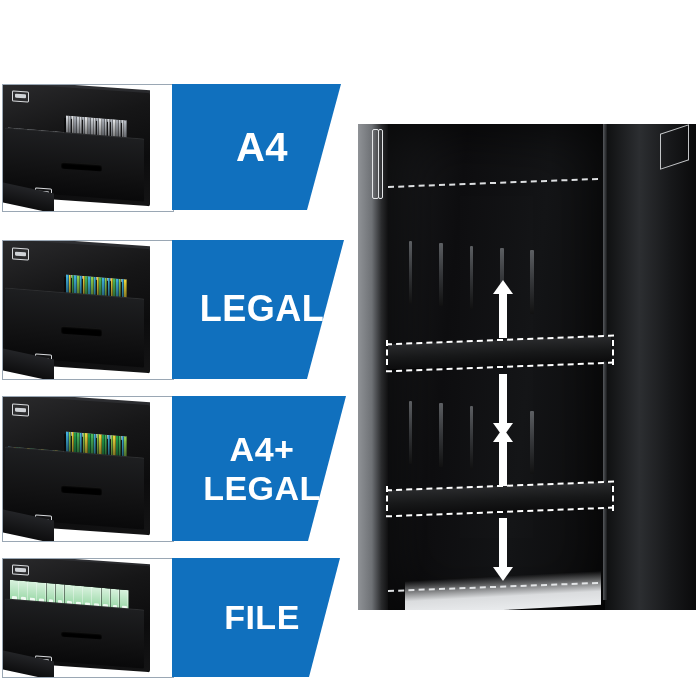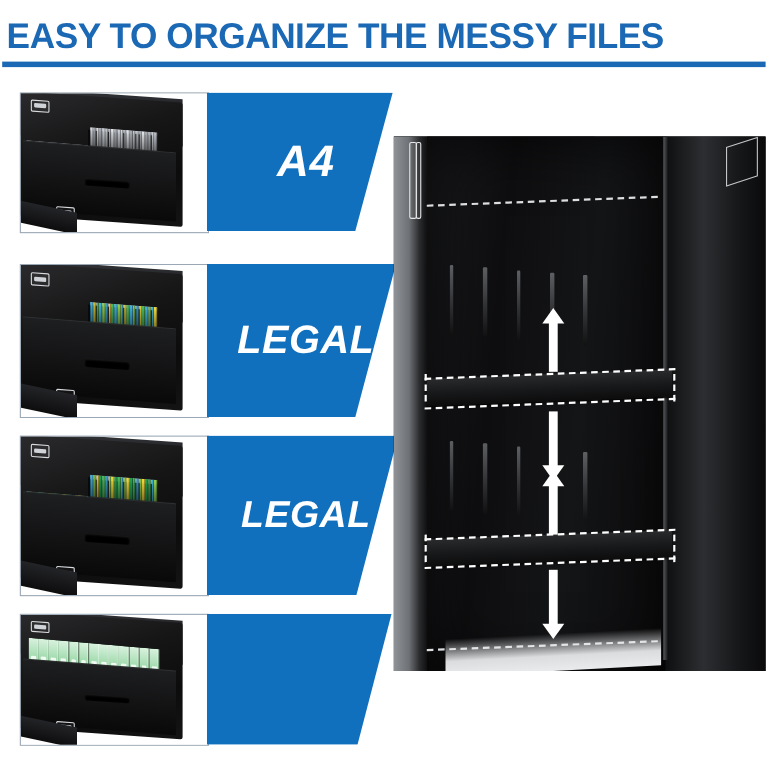--- a/index.html
+++ b/index.html
@@ -18,21 +18,21 @@
     color:#1b69b5;letter-spacing:-0.4px;white-space:nowrap;
     transform:scaleX(0.985);transform-origin:left center;
   }
   .title-rule{
     position:absolute;left:2px;top:56px;width:694px;height:5px;
     background:#1b69b5;
   }
 
   
   .rows{position:absolute;left:0;top:84px;width:352px;height:600px;}
-  .row{position:absolute;left:16px;width:352px;font-style:italic;}
+  .row{position:absolute;left:0;width:352px;}
   .row-photo{
     position:absolute;left:2px;top:0;
     border:1px solid #9aa7b4;box-sizing:border-box;
     background:#ffffff;overflow:hidden;
   }
   .row-panel{position:absolute;top:0;overflow:hidden;}
   .panel-shape{position:absolute;left:0;top:0;width:100%;height:100%;}
   .panel-label{
     position:absolute;left:0;top:0;width:100%;height:100%;
     display:flex;flex-direction:column;align-items:center;justify-content:center;
@@ -191,24 +191,20 @@
   .arrow.up .head{top:0;border-bottom:14px solid #fff;}
   .arrow.up .shaft{top:12px;bottom:0;}
   .arrow.down .head{bottom:0;border-top:14px solid #fff;}
   .arrow.down .shaft{top:0;bottom:12px;}
 </style>
 </head>
 <body>
 
 <div class="page">
 
-  <div class="header">
-    <div class="title">EASY TO ORGANIZE THE MESSY FILES</div>
-    <div class="title-rule"></div>
-  </div>
 
   <div class="rows">
 
     <div class="row" id="row-0" style="top:0px;height:128px;">
       <div class="row-photo" style="top:0px;width:172px;height:128px;">
         <div class="cab">
           <div class="cab-top"></div>
           <div class="cab-body"></div>
           <div class="files files-a" id="f0a">
               <span class="rail"></span>
@@ -412,20 +408,21 @@
           <div class="handle top"></div>
           <div class="handle bot"></div>
           <div class="cab-foot"></div>
         </div>
       </div>
       <div class="row-panel" style="left:172px;width:180px;height:145px;">
         <svg class="panel-shape" viewBox="0 0 180 145" preserveAspectRatio="none">
           <polygon points="0,0 174,0 136,145 0,145" fill="#1070be"></polygon>
         </svg>
         <div class="panel-label" style="font-size:34px;line-height:1.12;">
+          <span class="ln">A4+</span>
           <span class="ln">LEGAL</span>
         </div>
       </div>
     </div>
 
     <div class="row" id="row-3" style="top:474px;height:120px;">
       <div class="row-photo" style="top:0px;width:172px;height:120px;">
         <div class="cab">
           <div class="cab-top"></div>
           <div class="cab-body"></div>
@@ -488,20 +485,21 @@
           <div class="handle top"></div>
           <div class="handle bot"></div>
           <div class="cab-foot"></div>
         </div>
       </div>
       <div class="row-panel" style="left:172px;width:180px;height:119px;">
         <svg class="panel-shape" viewBox="0 0 180 119" preserveAspectRatio="none">
           <polygon points="0,0 168,0 137,119 0,119" fill="#1070be"></polygon>
         </svg>
         <div class="panel-label" style="font-size:34px;line-height:1.12;">
+          <span class="ln">FILE</span>
         </div>
       </div>
     </div>
 
   </div>
 
   <div class="right-photo">
     <div class="rp-bg"></div>
     <div class="rp-backpanel"></div>
     <div class="rp-inner"></div>

